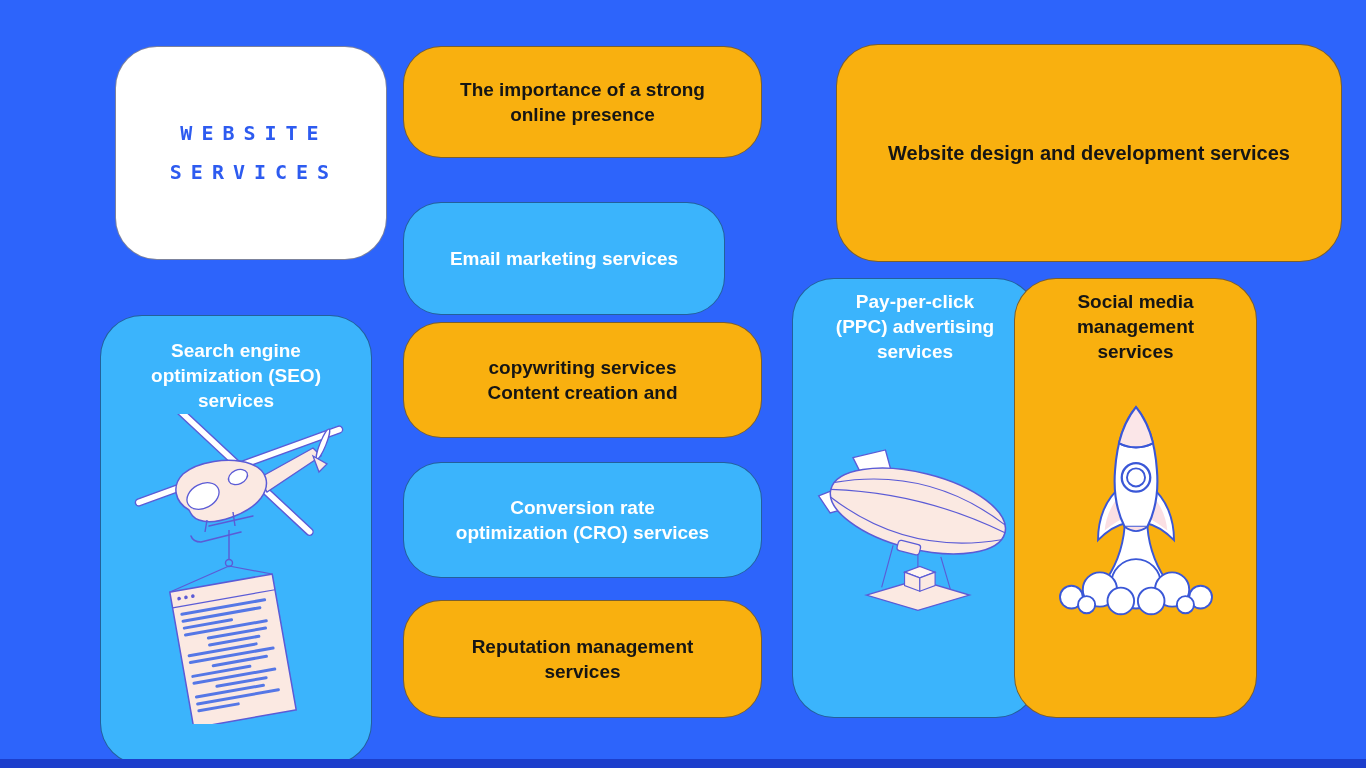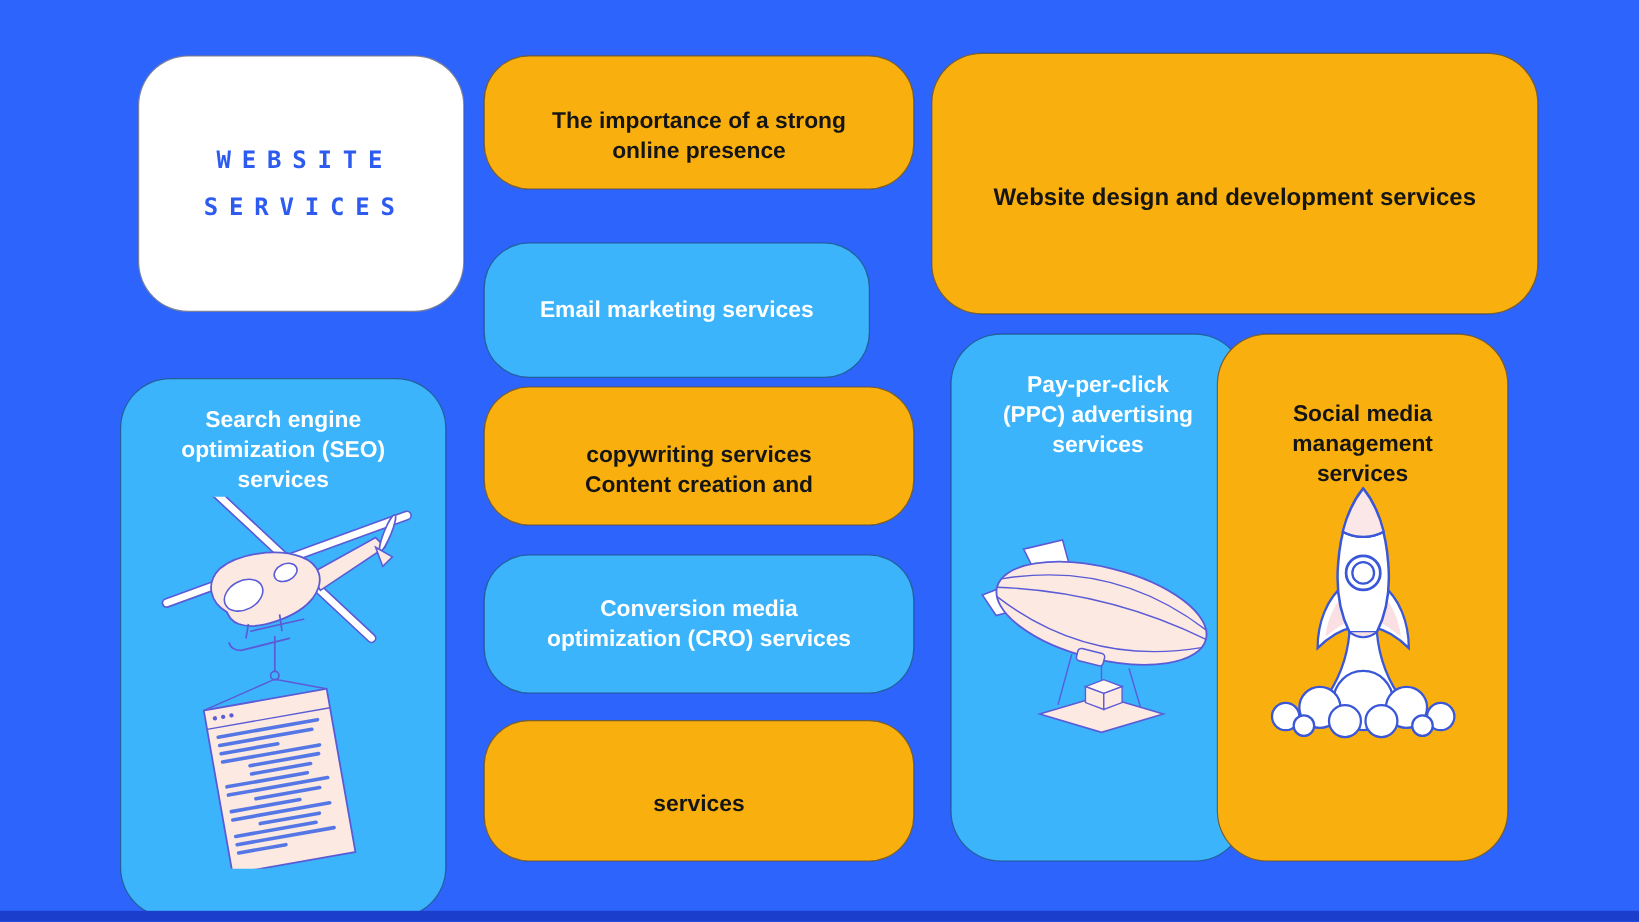--- a/index.html
+++ b/index.html
@@ -16,30 +16,30 @@
     border:1px solid rgba(16,28,74,.55);
   }
   .card.top{justify-content:flex-start;}
   .orange{background:#F9B00F;}
   .lblue{background:#3BB4FC;}
   .white{background:#FFFFFF;margin-left:15px;}
   .r-lg{border-radius:42px;}
   .r-md{border-radius:38px;}
   .label{line-height:1.32;font-weight:bold;}
   .label .ln{display:block;}
-  .dark{color:#151515;font-size:19px;margin-top:24px;}
+  .dark{color:#151515;font-size:19px;}
   .light{color:#FFFFFF;font-size:19px;}
   .big{font-size:20px;}
   .title-text{
     font-family:"DejaVu Sans Mono",monospace;
     font-weight:bold;font-size:20px;letter-spacing:9px;
     color:#2D5BF0;line-height:1.95;text-indent:6px;
   }
   .pad-top-seo{padding-top:22px;margin-top:43px;}
-  .pad-top-sm{padding-top:30px;}
+  .pad-top-sm{padding-top:10px;}
   .illus{position:absolute;}
   .bottom-bar{
     position:absolute;left:0;bottom:0;width:1366px;height:9px;
     background:#1C3ECC;
   }
 </style>
 </head>
 <body>
 
 <div class="canvas">
@@ -126,32 +126,33 @@
 
   <div class="card orange r-md" style="left:403px;top:322px;width:359px;height:116px">
     <div class="label dark">
       <span class="ln">copywriting services</span>
       <span class="ln">Content creation and</span>
     </div>
   </div>
 
   <div class="card lblue r-md" style="left:403px;top:462px;width:359px;height:116px">
     <div class="label light">
-      <span class="ln">Conversion media</span>
+      <span class="ln">Conversion rate</span>
       <span class="ln">optimization (CRO) services</span>
     </div>
   </div>
 
   <div class="card orange r-md" style="left:403px;top:600px;width:359px;height:118px">
     <div class="label dark">
-      <span class="ln">services</span>
-    </div>
-  </div>
-
-  <div class="card orange r-lg" style="left:776px;top:44px;width:506px;height:218px">
+      <span class="ln">Reputation management</span>
+      <span class="ln">services</span>
+    </div>
+  </div>
+
+  <div class="card orange r-lg" style="left:836px;top:44px;width:506px;height:218px">
     <div class="label dark big">
       <span class="ln">Website design and development services</span>
     </div>
   </div>
 
   <div class="card lblue r-lg top pad-top-sm" style="left:792px;top:278px;width:246px;height:440px">
     <div class="label light">
       <span class="ln">Pay-per-click</span>
       <span class="ln">(PPC) advertising</span>
       <span class="ln">services</span>

